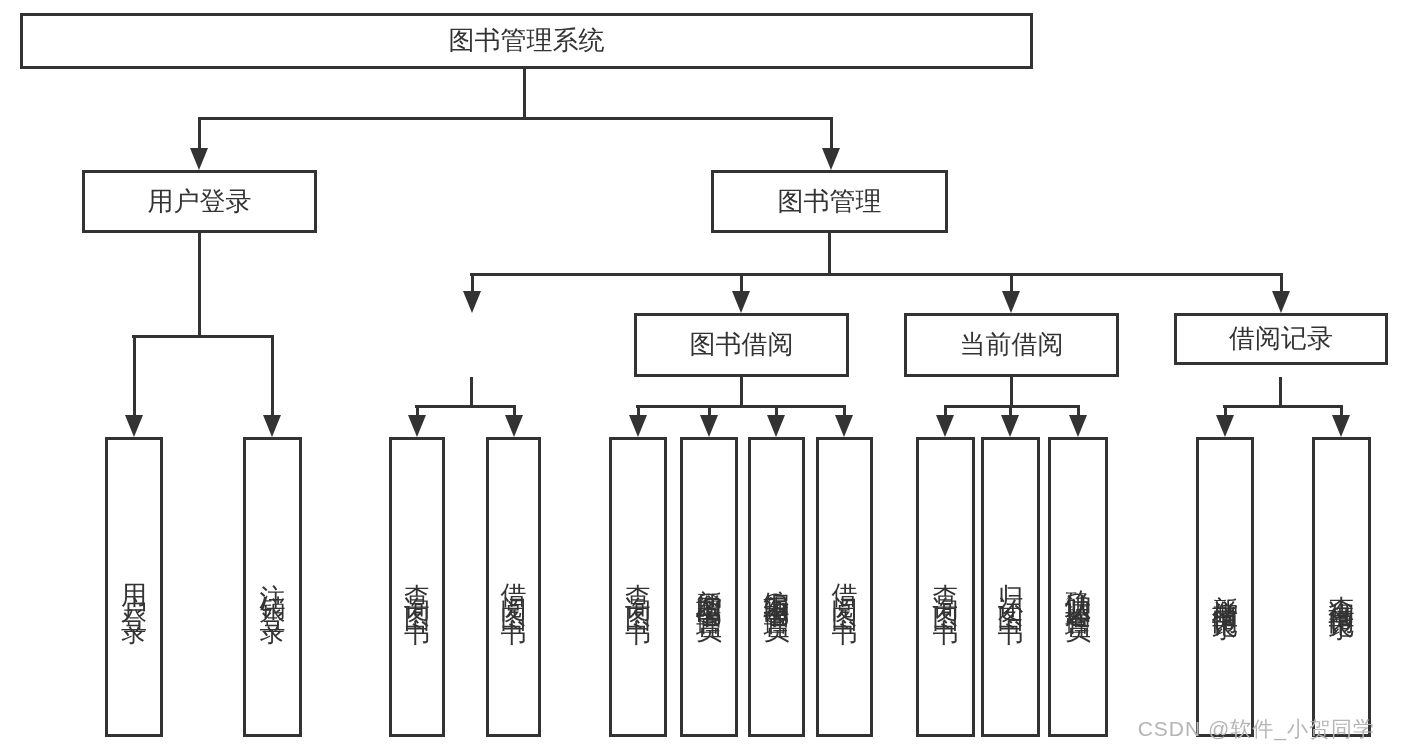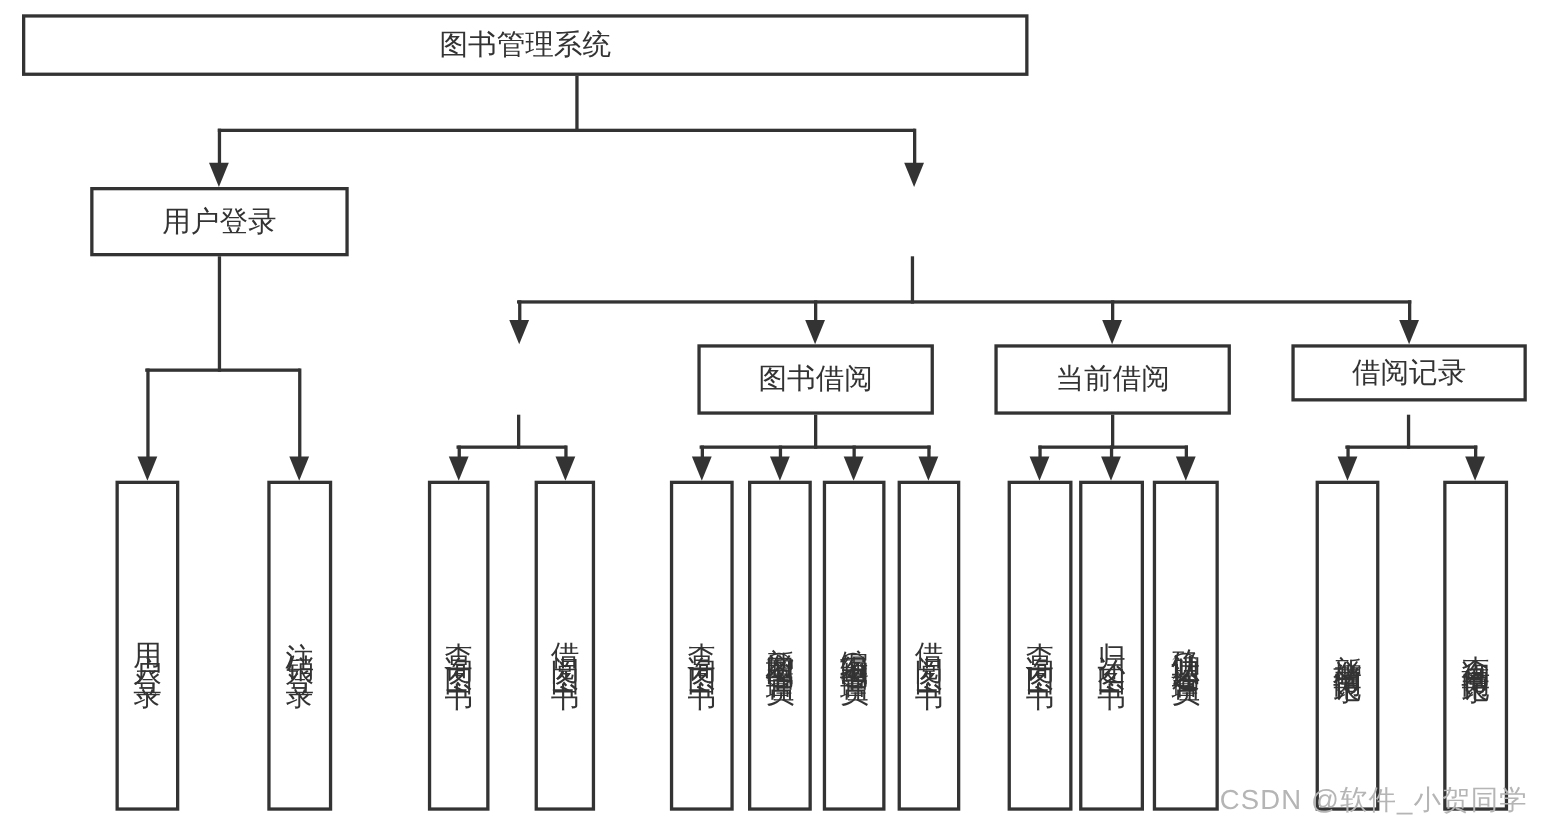--- a/index.html
+++ b/index.html
@@ -43,43 +43,46 @@
     content:"";position:absolute;left:7.5px;top:0;width:3px;
     height:calc(100% - 20px);background:var(--line);
   }
   .arrow::after{
     content:"";position:absolute;left:0;bottom:0;width:0;height:0;
     border-left:9px solid transparent;border-right:9px solid transparent;
     border-top:22px solid var(--line);
   }
   .watermark{
     position:absolute;
-    right:16px;bottom:4px;
-    font-size:25px;
+    right:30px;bottom:4px;
+    font-size:21px;
     color:var(--wm);
     letter-spacing:1px;
     white-space:nowrap;
   }
 </style>
 </head>
 <body>
 
 <div id="canvas">
 
-  <div class="box" style="left:20px;top:13px;width:915px;height:56px;">
+  <div class="box" style="left:20px;top:13px;width:1013px;height:56px;">
     <span>图书管理系统</span>
   </div>
 
   <div class="vline" style="left:523px;top:69px;height:51px;"></div>
   <div class="hline" style="left:198px;top:117px;width:634px;"></div>
   <div class="arrow" style="left:199px;top:117px;height:53px;"></div>
   <div class="arrow" style="left:831px;top:117px;height:53px;"></div>
 
   <div class="box" style="left:82px;top:170px;width:235px;height:63px;">
     <span>用户登录</span>
+  </div>
+  <div class="box" style="left:711px;top:170px;width:237px;height:63px;">
+    <span>图书管理</span>
   </div>
 
   <div class="vline" style="left:198px;top:233px;height:105px;"></div>
   <div class="hline" style="left:132px;top:335px;width:141px;"></div>
   <div class="arrow" style="left:134px;top:335px;height:102px;"></div>
   <div class="arrow" style="left:272px;top:335px;height:102px;"></div>
 
   <div class="vline" style="left:828px;top:233px;height:43px;"></div>
   <div class="hline" style="left:470px;top:273px;width:813px;"></div>
   <div class="arrow" style="left:472px;top:273px;height:40px;"></div>

